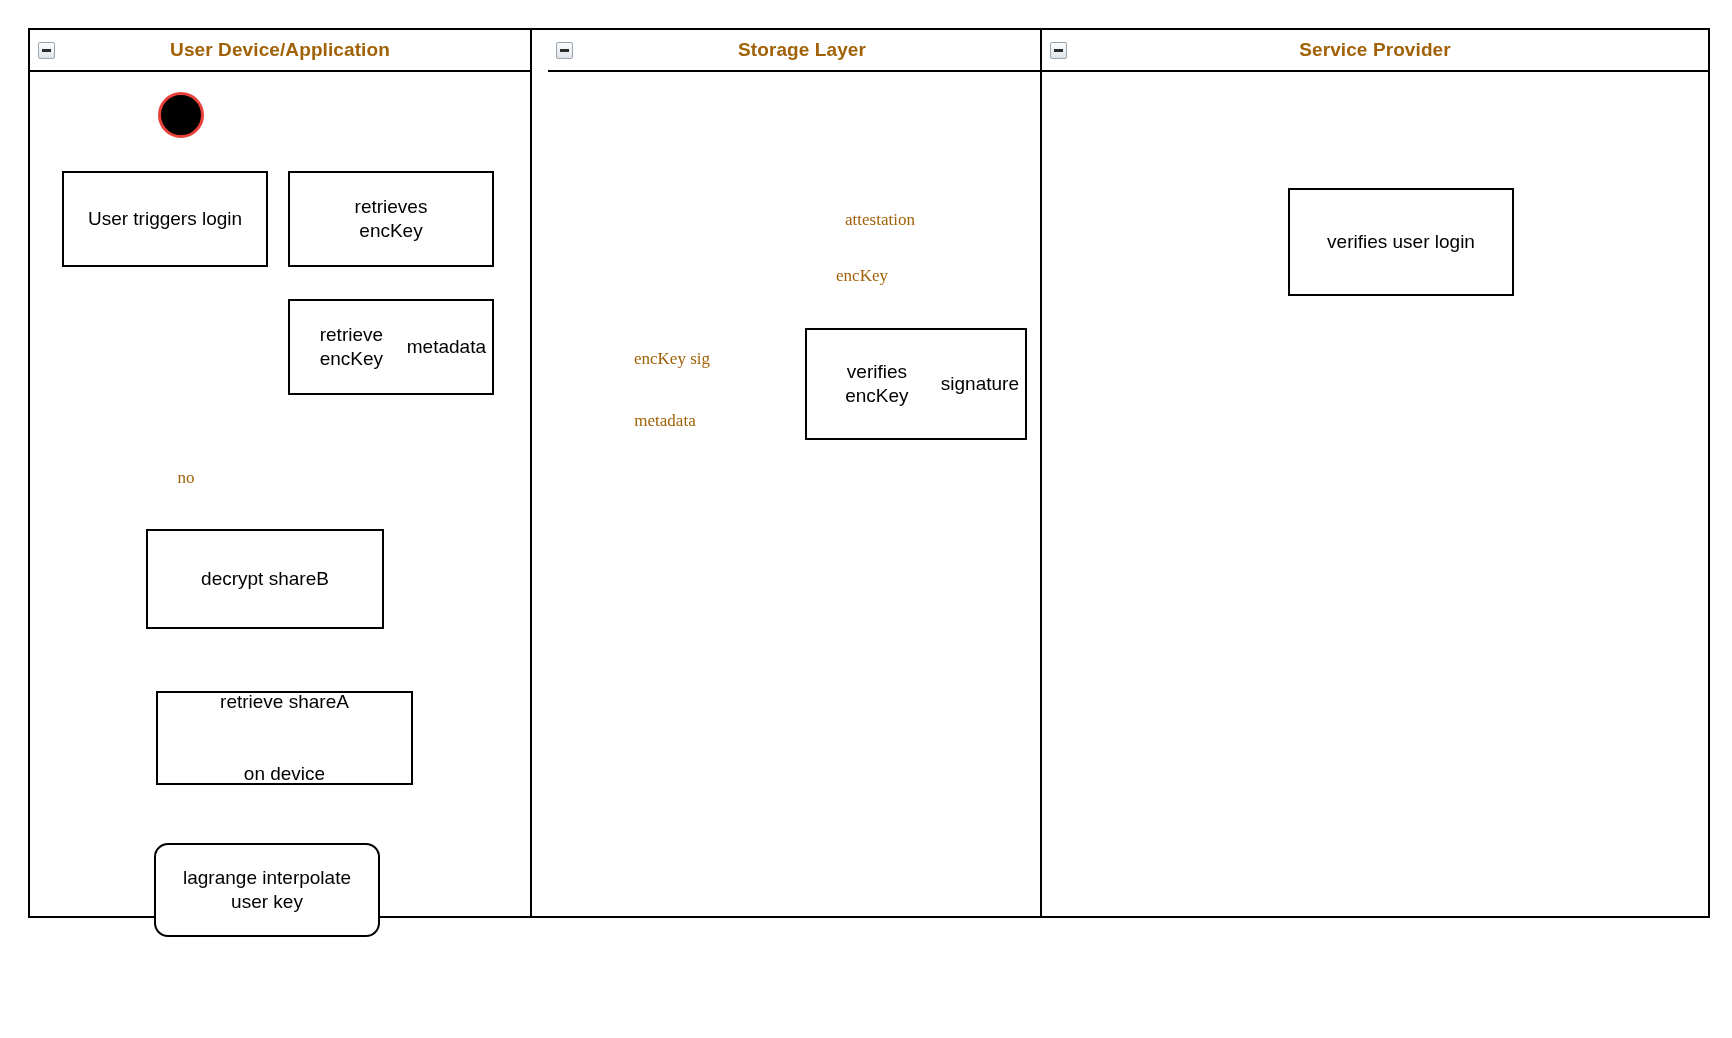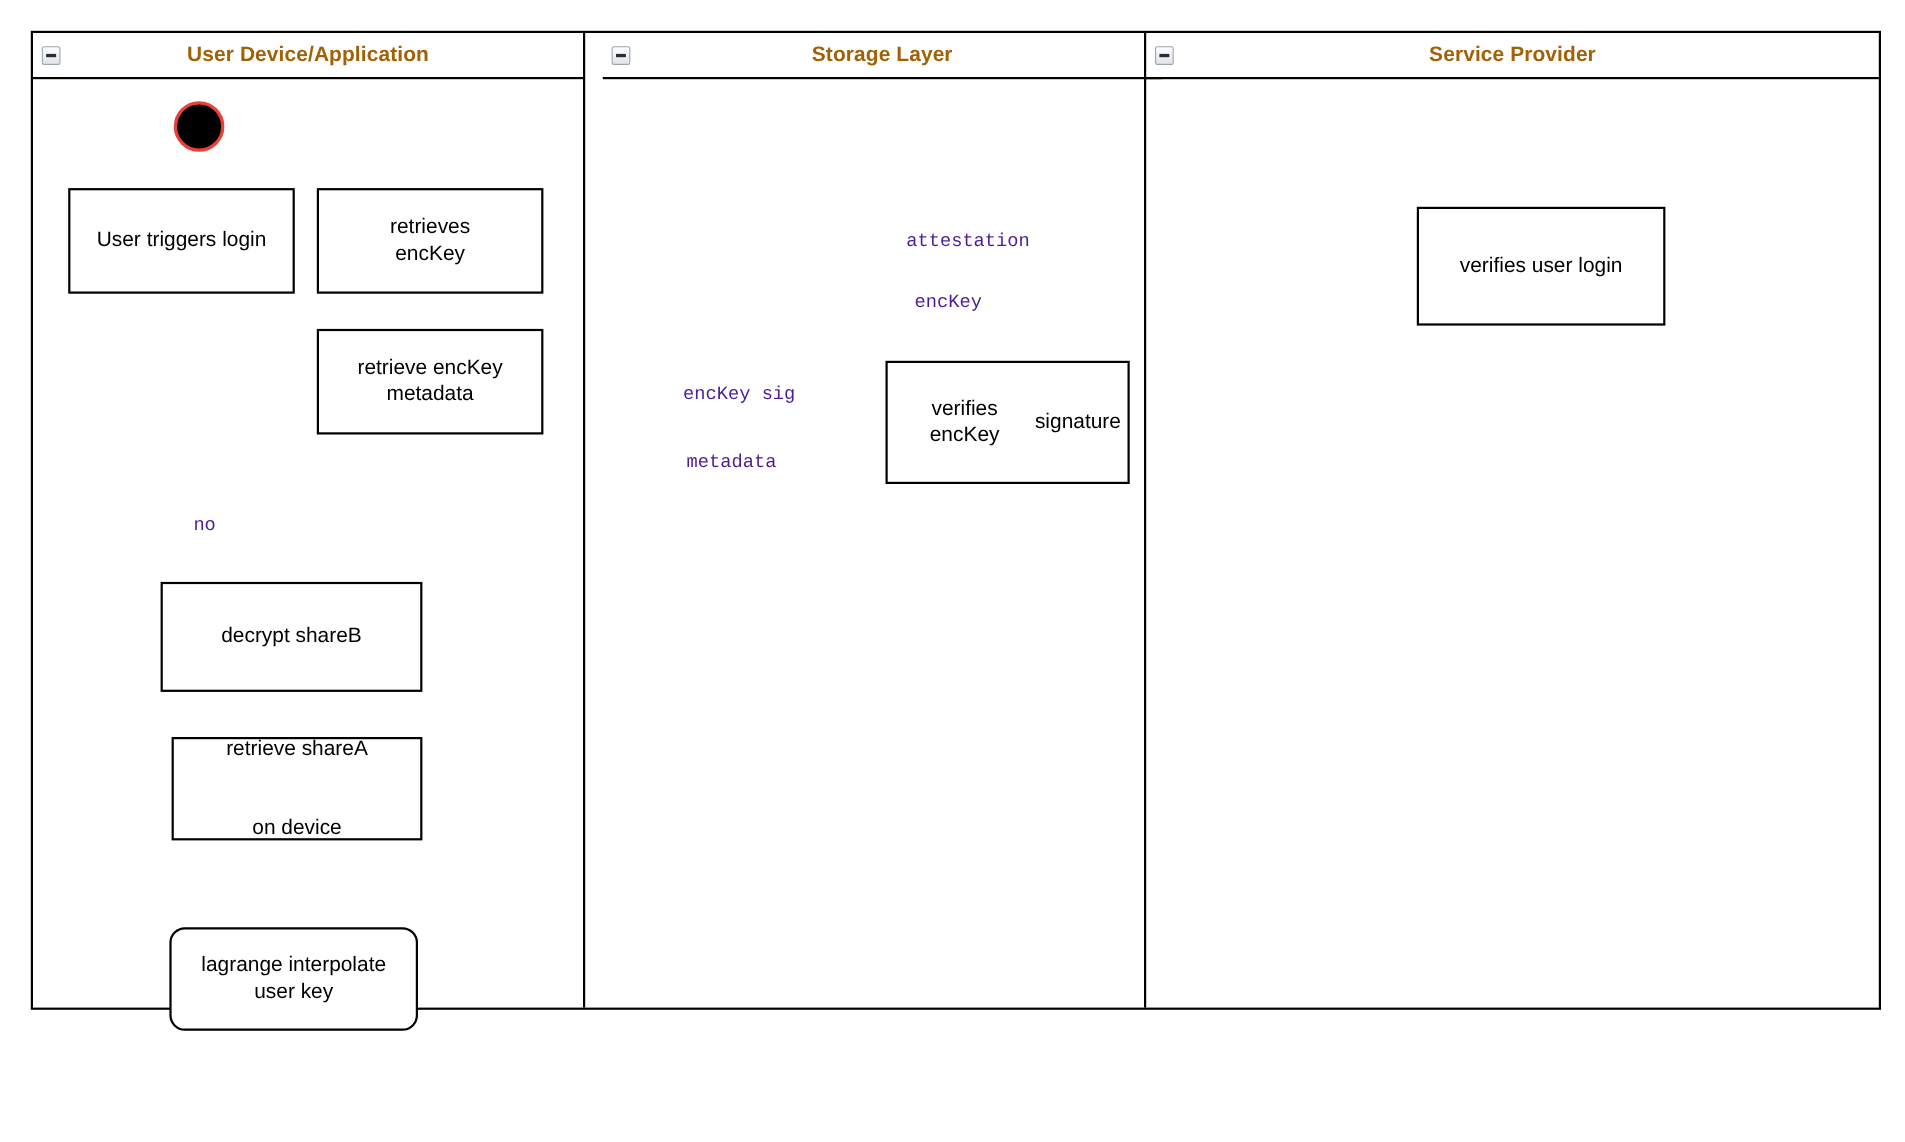--- a/index.html
+++ b/index.html
@@ -34,22 +34,22 @@
   .decision .dborder{position:absolute;inset:0;
         background:#e8413a;
         clip-path:polygon(50% 0,100% 50%,50% 100%,0 50%,50% 0,50% 3.6px,
                   3.4px 50%,50% calc(100% - 3.6px),calc(100% - 3.4px) 50%,50% 3.6px);}
   .decision .dlabel{position:absolute;inset:0;display:flex;align-items:center;
         justify-content:center;text-align:center;font-size:19px;color:#000;line-height:1.22;
         font-family:"Liberation Sans",sans-serif;}
 
   
   .edges{position:absolute;left:0;top:0;width:1732px;height:1038px;pointer-events:none;}
-  .edge-label{position:absolute;background:#fff;color:#4c1d95;font-size:17px;
-        padding:0 3px;white-space:nowrap;font-family:Liberation Mono, monospace;
+  .edge-label{position:absolute;background:#fff;color:#a16207;font-size:17px;
+        padding:0 3px;white-space:nowrap;font-family:Liberation Serif, serif;
         transform:translate(-50%,-50%);}
 </style>
 </head>
 <body>
 
 <div id="canvas">
 
   <svg class="edges" viewBox="0 0 1732 1038" xmlns="http://www.w3.org/2000/svg">
     <defs>
       <marker id="ah" viewBox="0 0 12 10" refX="11" refY="5" markerWidth="11" markerHeight="9" orient="auto-start-reverse">
@@ -105,29 +105,29 @@
 
   <div class="start-node" style="left:158px;top:92px;"></div>
 
   <div class="node" style="left:62px;top:171px;width:206px;height:96px;">User triggers login</div>
 
   <div class="node" style="left:288px;top:171px;width:206px;height:96px;flex-direction:column;">
     <span>retrieves</span>
     <span>encKey</span>
   </div>
 
-  <div class="node" style="left:288px;top:299px;width:206px;height:96px;flex-direction:column;">
+  <div class="node" style="left:288px;top:299px;width:206px;height:96px;flex-direction:row;">
     <span>retrieve encKey</span>
     <span>metadata</span>
   </div>
 
 
   <div class="node" style="left:146px;top:529px;width:238px;height:100px;">decrypt shareB</div>
 
-  <div class="node" style="left:156px;top:670px;width:228px;height:94px;flex-direction:column;gap:48px;">
+  <div class="node" style="left:156px;top:691px;width:257px;height:94px;flex-direction:column;gap:48px;">
     <span>retrieve shareA</span>
     <span>on device</span>
   </div>
 
   <div class="node" style="left:154px;top:843px;width:226px;height:94px;flex-direction:column;border-radius:14px;">
     <span>lagrange interpolate</span>
     <span>user key</span>
   </div>
 
   <div class="node" style="left:805px;top:328px;width:222px;height:112px;flex-direction:row;">

